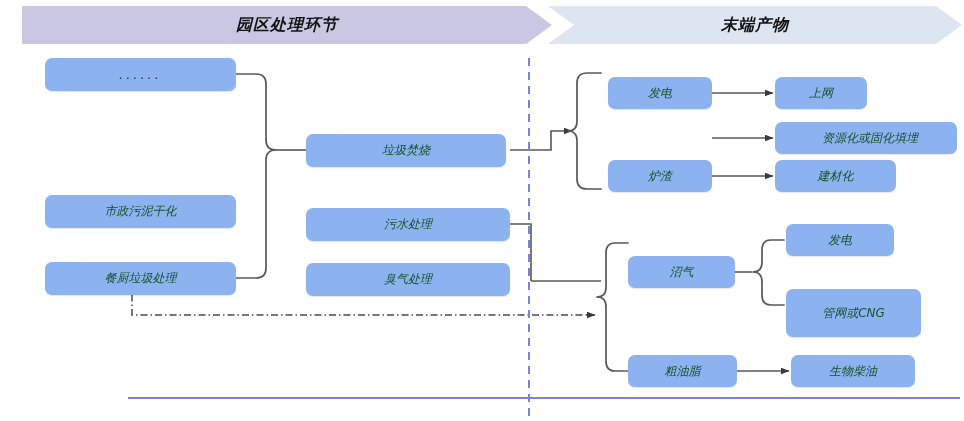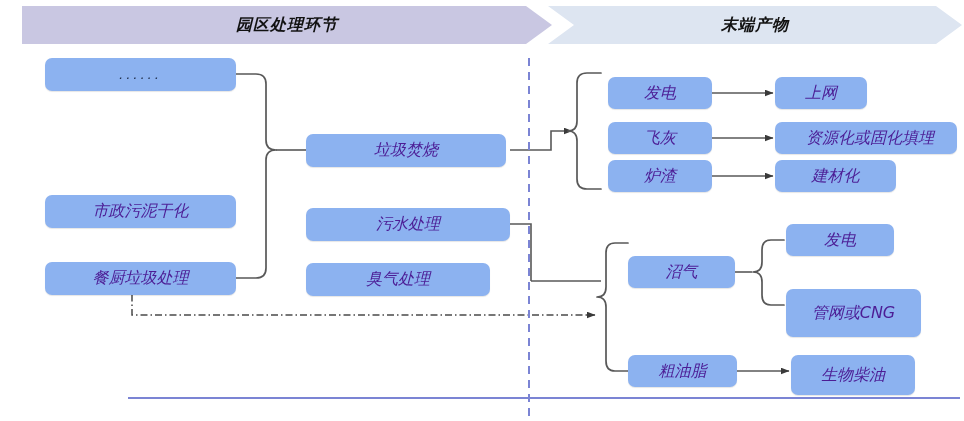--- a/index.html
+++ b/index.html
@@ -48,22 +48,22 @@
     clip-path: polygon(0 0, calc(100% - 26px) 0, 100% 50%, calc(100% - 26px) 100%, 0 100%, 26px 50%);
   }
   
   .pbox {
     position: absolute;
     background: #8cb2f0;
     border-radius: 7px;
     display: flex;
     align-items: center;
     justify-content: center;
-    color: #4c1d95;
-    font-size: 16px;
+    color: #14532d;
+    font-size: 12px;
     white-space: nowrap;
     box-sizing: border-box;
     box-shadow: 0 1px 1px rgba(0,0,0,0.10);
   }
   .pbox.dots {
     letter-spacing: 3px;
     font-size: 13px;
     color: #20304e;
   }
   
@@ -168,30 +168,27 @@
   <div class="pbox" style="left:45px; top:262px; width:191px; height:33px;">
     <span>餐厨垃圾处理</span>
   </div>
 
   <div class="pbox" style="left:306px; top:134px; width:200px; height:33px;">
     <span>垃圾焚烧</span>
   </div>
   <div class="pbox" style="left:306px; top:208px; width:204px; height:33px;">
     <span>污水处理</span>
   </div>
-  <div class="pbox" style="left:306px; top:263px; width:184px; height:33px;">
+  <div class="pbox" style="left:306px; top:263px; width:204px; height:33px;">
     <span>臭气处理</span>
   </div>
 
   <div class="pbox" style="left:608px; top:77px; width:104px; height:32px;">
     <span>发电</span>
   </div>
-  <div class="pbox" style="left:608px; top:122px; width:104px; height:32px;">
-    <span>飞灰</span>
-  </div>
   <div class="pbox" style="left:608px; top:160px; width:104px; height:32px;">
     <span>炉渣</span>
   </div>
 
   <div class="pbox" style="left:775px; top:77px; width:92px; height:32px;">
     <span>上网</span>
   </div>
   <div class="pbox" style="left:775px; top:122px; width:182px; height:32px;padding-left:8px;">
     <span>资源化或固化填埋</span>
   </div>
@@ -206,17 +203,17 @@
     <span>粗油脂</span>
   </div>
 
   <div class="pbox" style="left:786px; top:224px; width:108px; height:32px;">
     <span>发电</span>
   </div>
   <div class="pbox" style="left:786px; top:289px; width:135px; height:48px;text-align:center;">
     <span>管网或CNG</span>
   </div>
 
-  <div class="pbox" style="left:791px; top:355px; width:124px; height:40px;">
+  <div class="pbox" style="left:791px; top:355px; width:124px; height:32px;">
     <span>生物柴油</span>
   </div>
 
 </div>
 
 </body></html>

